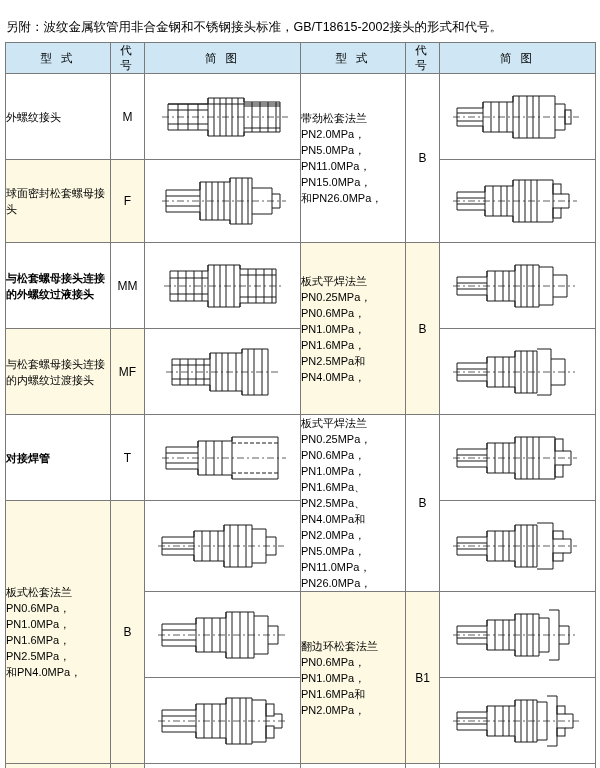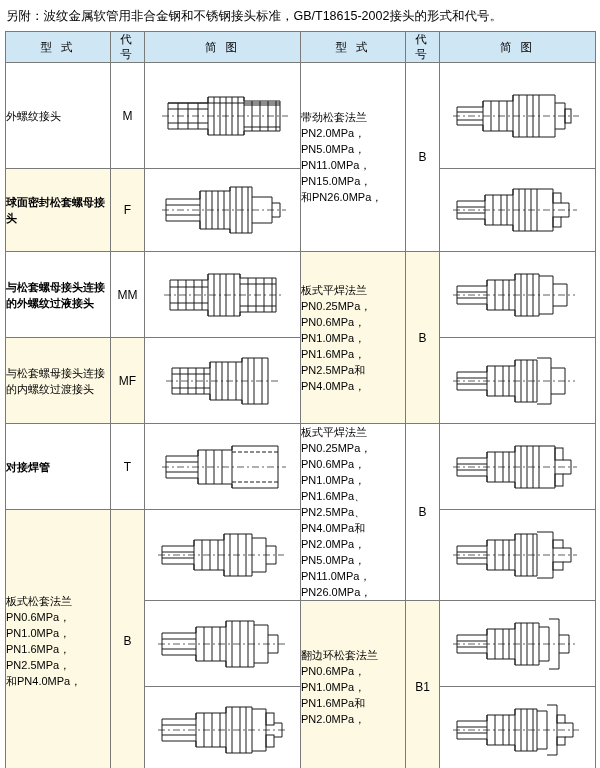--- a/index.html
+++ b/index.html
@@ -14,21 +14,21 @@
     overflow: hidden;
   }
   .page {
     position: relative;
     width: 600px; height: 768px;
     padding: 0;
   }
   .caption {
     font-size: 12.5px;
     line-height: 16px;
-    padding: 8px 6px 7px 6px;
+    padding: 19px 6px 7px 6px;
     letter-spacing: 0px;
     white-space: nowrap;
   }
   table.main {
     border-collapse: collapse;
     width: 590px;
     margin: 0 5px;
     table-layout: fixed;
   }
   table.main td, table.main th {
@@ -104,21 +104,21 @@
         <th>简    图</th>
         <th class="divider"></th>
         <th>型    式</th>
         <th>代  号</th>
         <th>简    图</th>
       </tr>
     </thead>
     <tbody>
 
       <tr>
-        <td class="type white" style="height:106px;">外螺纹接头</td>
+        <td class="type white" style="height:86px;">外螺纹接头</td>
         <td class="code white">M</td>
         <td class="fig">
           <svg width="150" height="82" viewBox="0 0 150 82">
             <g fill="none" stroke="#1a1a1a" stroke-width="1">
               <path d="M20 28 H60 V22 H96 V26 H132 V56 H96 V60 H60 V54 H20 Z"></path>
               <path d="M20 28 H132" stroke-dasharray="0"></path>
               <path d="M20 34 H60 M20 48 H60"></path>
               <path d="M60 22 V60 M96 22 V60"></path>
               <path d="M96 30 H132 M96 52 H132"></path>
               <path d="M30 28 V54 M40 28 V54 M50 28 V54"></path>
@@ -142,21 +142,21 @@
               <rect x="122" y="34" width="6" height="14"></rect>
               <path d="M48 26 V56 M56 26 V56 M64 26 V56"></path>
               <path d="M76 20 V62 M84 20 V62 M90 20 V62"></path>
               <path d="M10 41 H136" stroke-dasharray="7,3,2,3" stroke-width="0.7"></path>
             </g>
           </svg>
         </td>
       </tr>
 
       <tr>
-        <td class="type yellow" style="height:66px;font-weight:bold;">球面密封松套螺母接头</td>
+        <td class="type yellow" style="height:66px;">球面密封松套螺母接头</td>
         <td class="code yellow">F</td>
         <td class="fig">
           <svg width="150" height="82" viewBox="0 0 150 82">
             <g fill="none" stroke="#1a1a1a" stroke-width="1">
               <path d="M18 30 H52 V22 H82 V18 H104 V64 H82 V60 H52 V52 H18 Z"></path>
               <path d="M18 36 H52 M18 46 H52"></path>
               <path d="M52 22 V60 M82 18 V64"></path>
               <path d="M58 22 V60 M64 22 V60 M70 22 V60 M76 22 V60"></path>
               <path d="M88 18 V64 M94 18 V64 M100 18 V64"></path>
               <path d="M104 28 H124 V54 H104"></path>

